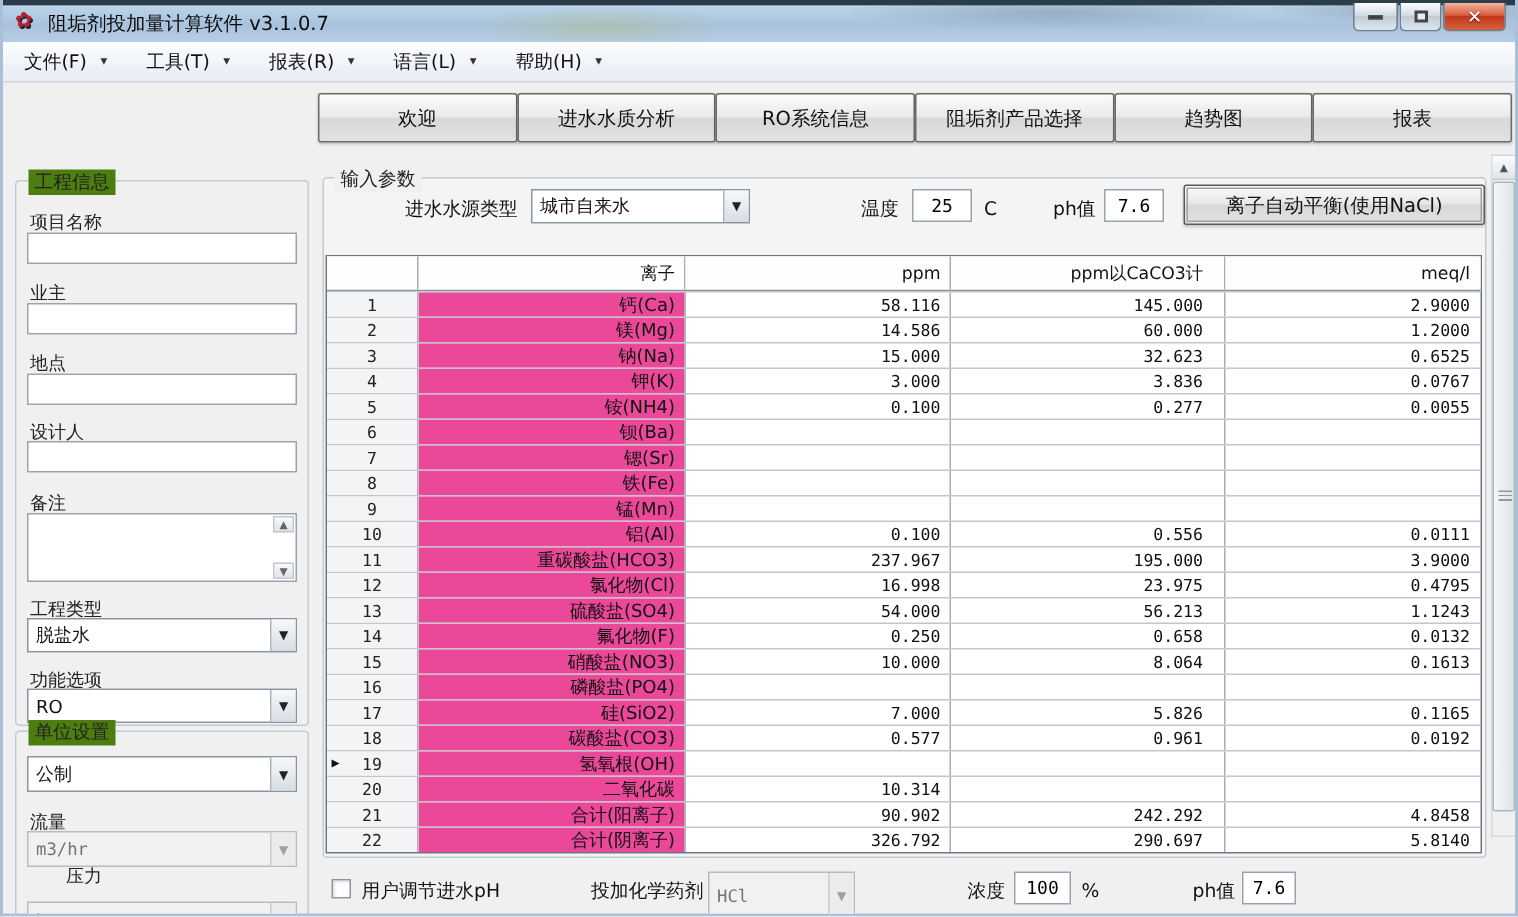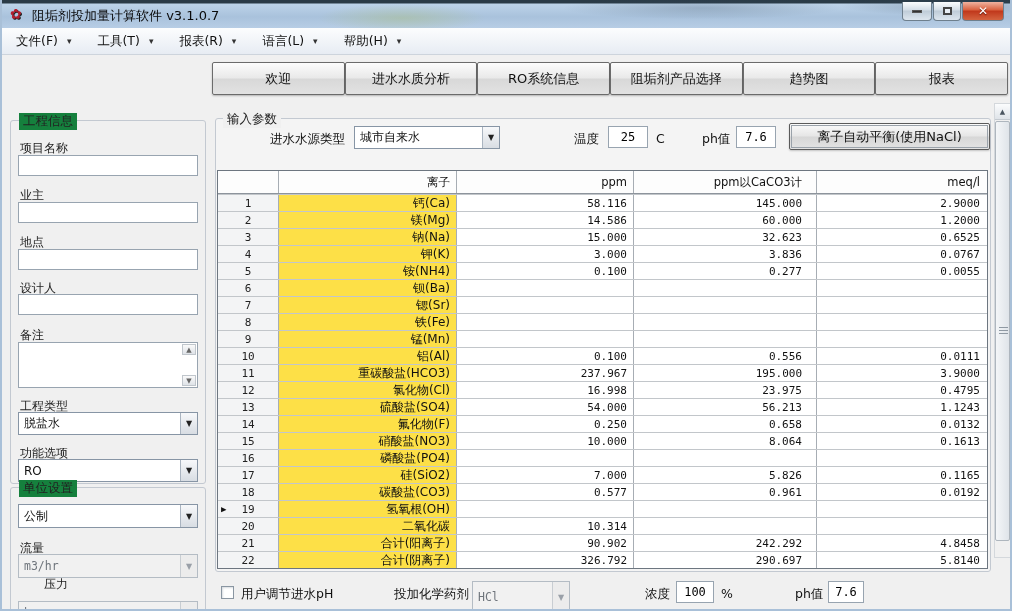--- a/index.html
+++ b/index.html
@@ -41,21 +41,21 @@
 
   
   .tabs { position:absolute; left:210px; top:62px; width:796px; display:flex; gap:0; }
   .tab-btn { flex:1; height:33px; border:1px solid #6b6b6b; border-radius:2px;
              background:linear-gradient(#fcfcfc,#e9e9e9 48%,#d8d8d8 52%,#e2e2e2);
              box-shadow:0 1px 2px rgba(0,0,0,.25); font-size:13px; display:flex;
              align-items:center; justify-content:center; cursor:default; }
 
   
   .groupbox { position:absolute; border:1px solid #c3c9d1; border-radius:3px; }
-  .gb-label { position:absolute; top:-8px; left:8px; background:#15803d; padding:0 4px; font-size:12.5px; color:#222; }
+  .gb-label { position:absolute; top:-8px; left:8px; background:#4d7c0f; padding:0 4px; font-size:12.5px; color:#222; }
 
   
   .fld-label { position:absolute; left:9px; font-size:12px; color:#222;text-align:right; }
   .txt { position:absolute; left:7px; width:180px; height:21px; border:1px solid #98a4b0;
          background:#fff; padding:0 4px; font:12px "DejaVu Sans",sans-serif; }
   .memo { position:absolute; left:7px; width:180px; height:46px; border:1px solid #98a4b0; background:#fff; }
   .memo-arrows { position:absolute; right:1px; top:1px; bottom:1px; width:14px; display:flex;
                  flex-direction:column; justify-content:space-between; }
   .memo-arrows span { height:11px; font-size:7px; color:#666; text-align:center; line-height:11px;
                       background:linear-gradient(#fafafa,#dfe3e8); border:1px solid #c0c6cc; cursor:default; }
@@ -81,21 +81,21 @@
                  box-shadow:0 1px 2px rgba(0,0,0,.2); }
 
   
   .grid { position:absolute; left:215px; top:170px; width:771px; border:1px solid #6d7680; background:#fff; }
   .g-row { display:flex; height:17px; border-top:1px solid #c2c6ca; }
   .g-row.header { height:23px; border-top:none; border-bottom:1px solid #8d949c; background:#fdfdfd; }
   .g-cell { border-right:1px solid #a7adb4; display:flex; align-items:center; overflow:hidden; }
   .g-cell:last-child { border-right:none; }
   .c-num { width:61px; justify-content:center; background:#f3f4f5; font:11px "DejaVu Sans Mono",monospace;
            color:#222; position:relative; }
-  .c-ion { width:178px; justify-content:flex-end; padding-right:6px; background:#fde047; font-size:12px; }
+  .c-ion { width:178px; justify-content:flex-end; padding-right:6px; background:#ec4899; font-size:12px; }
   .c-ppm { width:177px; justify-content:flex-end; padding-right:6px; font:11px "DejaVu Sans Mono",monospace; }
   .c-caco3 { width:183px; justify-content:flex-end; padding-right:14px; font:11px "DejaVu Sans Mono",monospace; }
   .c-meq { width:169px; justify-content:flex-end; padding-right:6px; font:11px "DejaVu Sans Mono",monospace; }
   .header .g-cell { font:11.5px "DejaVu Sans",sans-serif; background:#fdfdfd; }
   .header .c-ion { background:#fdfdfd; }
   .row-marker { position:absolute; left:3px; font-size:9px; color:#111; }
 
   
   .checkbox { position:absolute; left:219px; top:586px; width:13px; height:13px; border:1px solid #8a96a2;
               background:#fff; box-shadow:inset 1px 1px 2px #d8dce0; }

